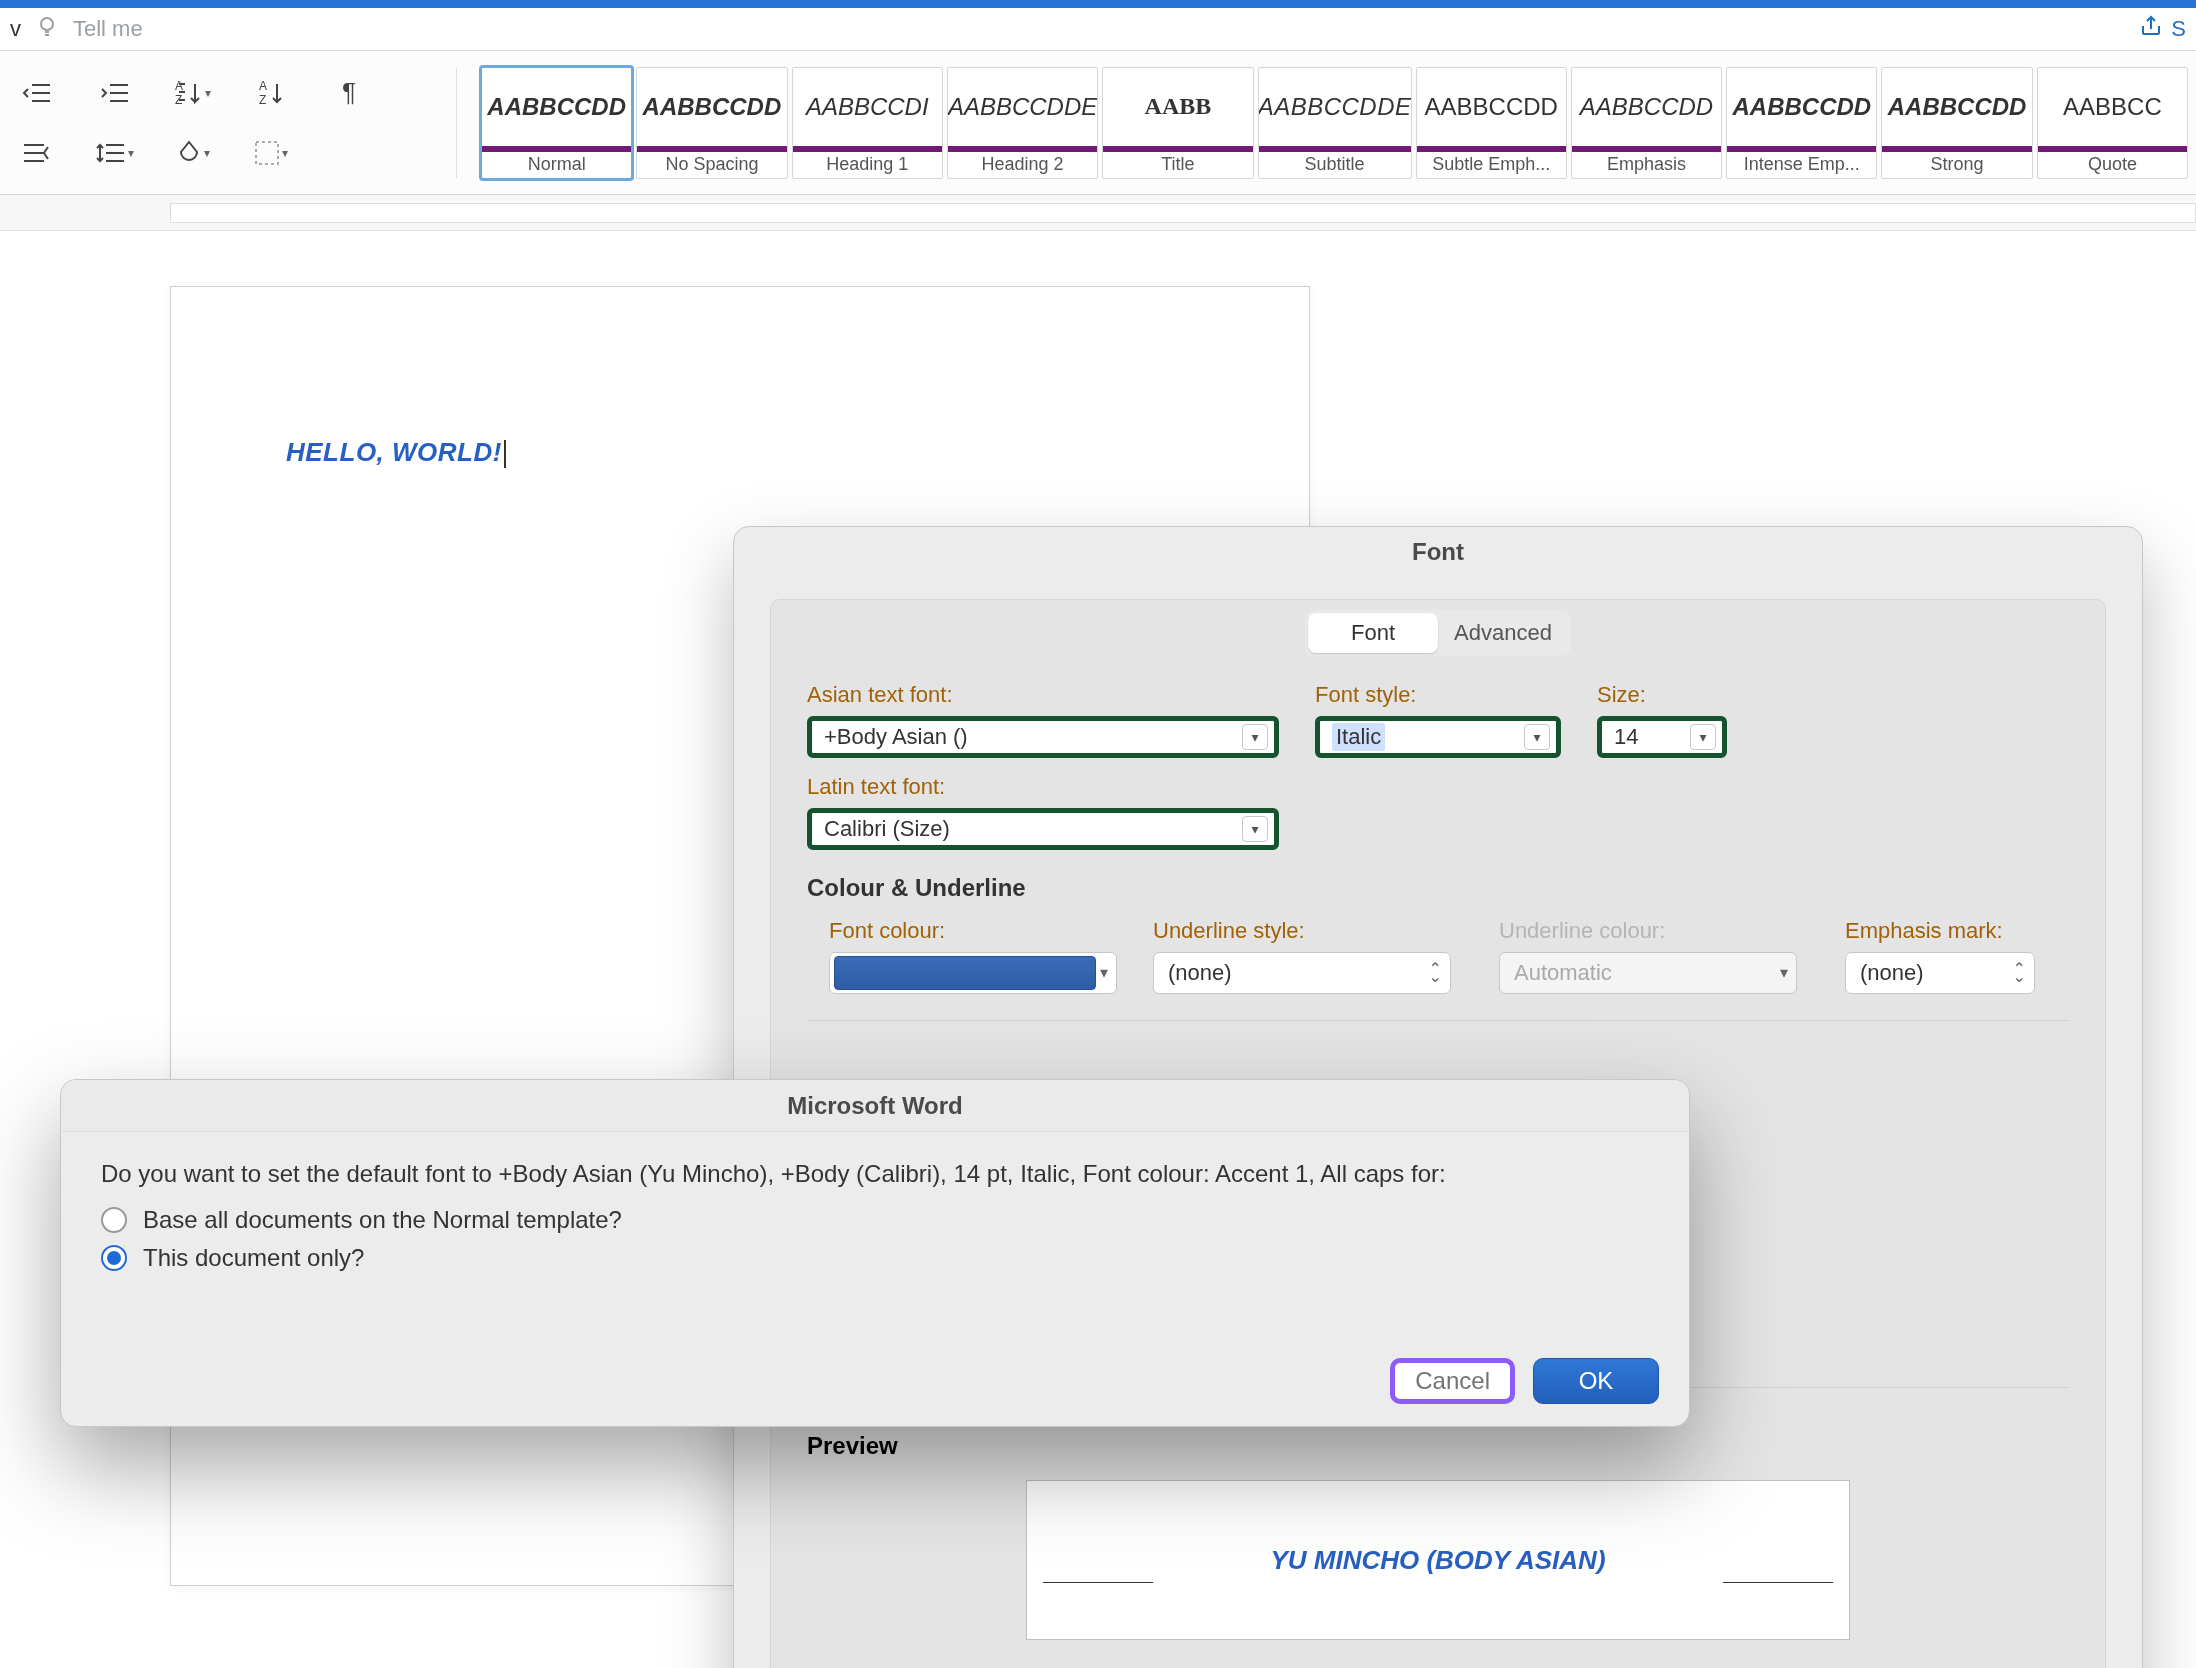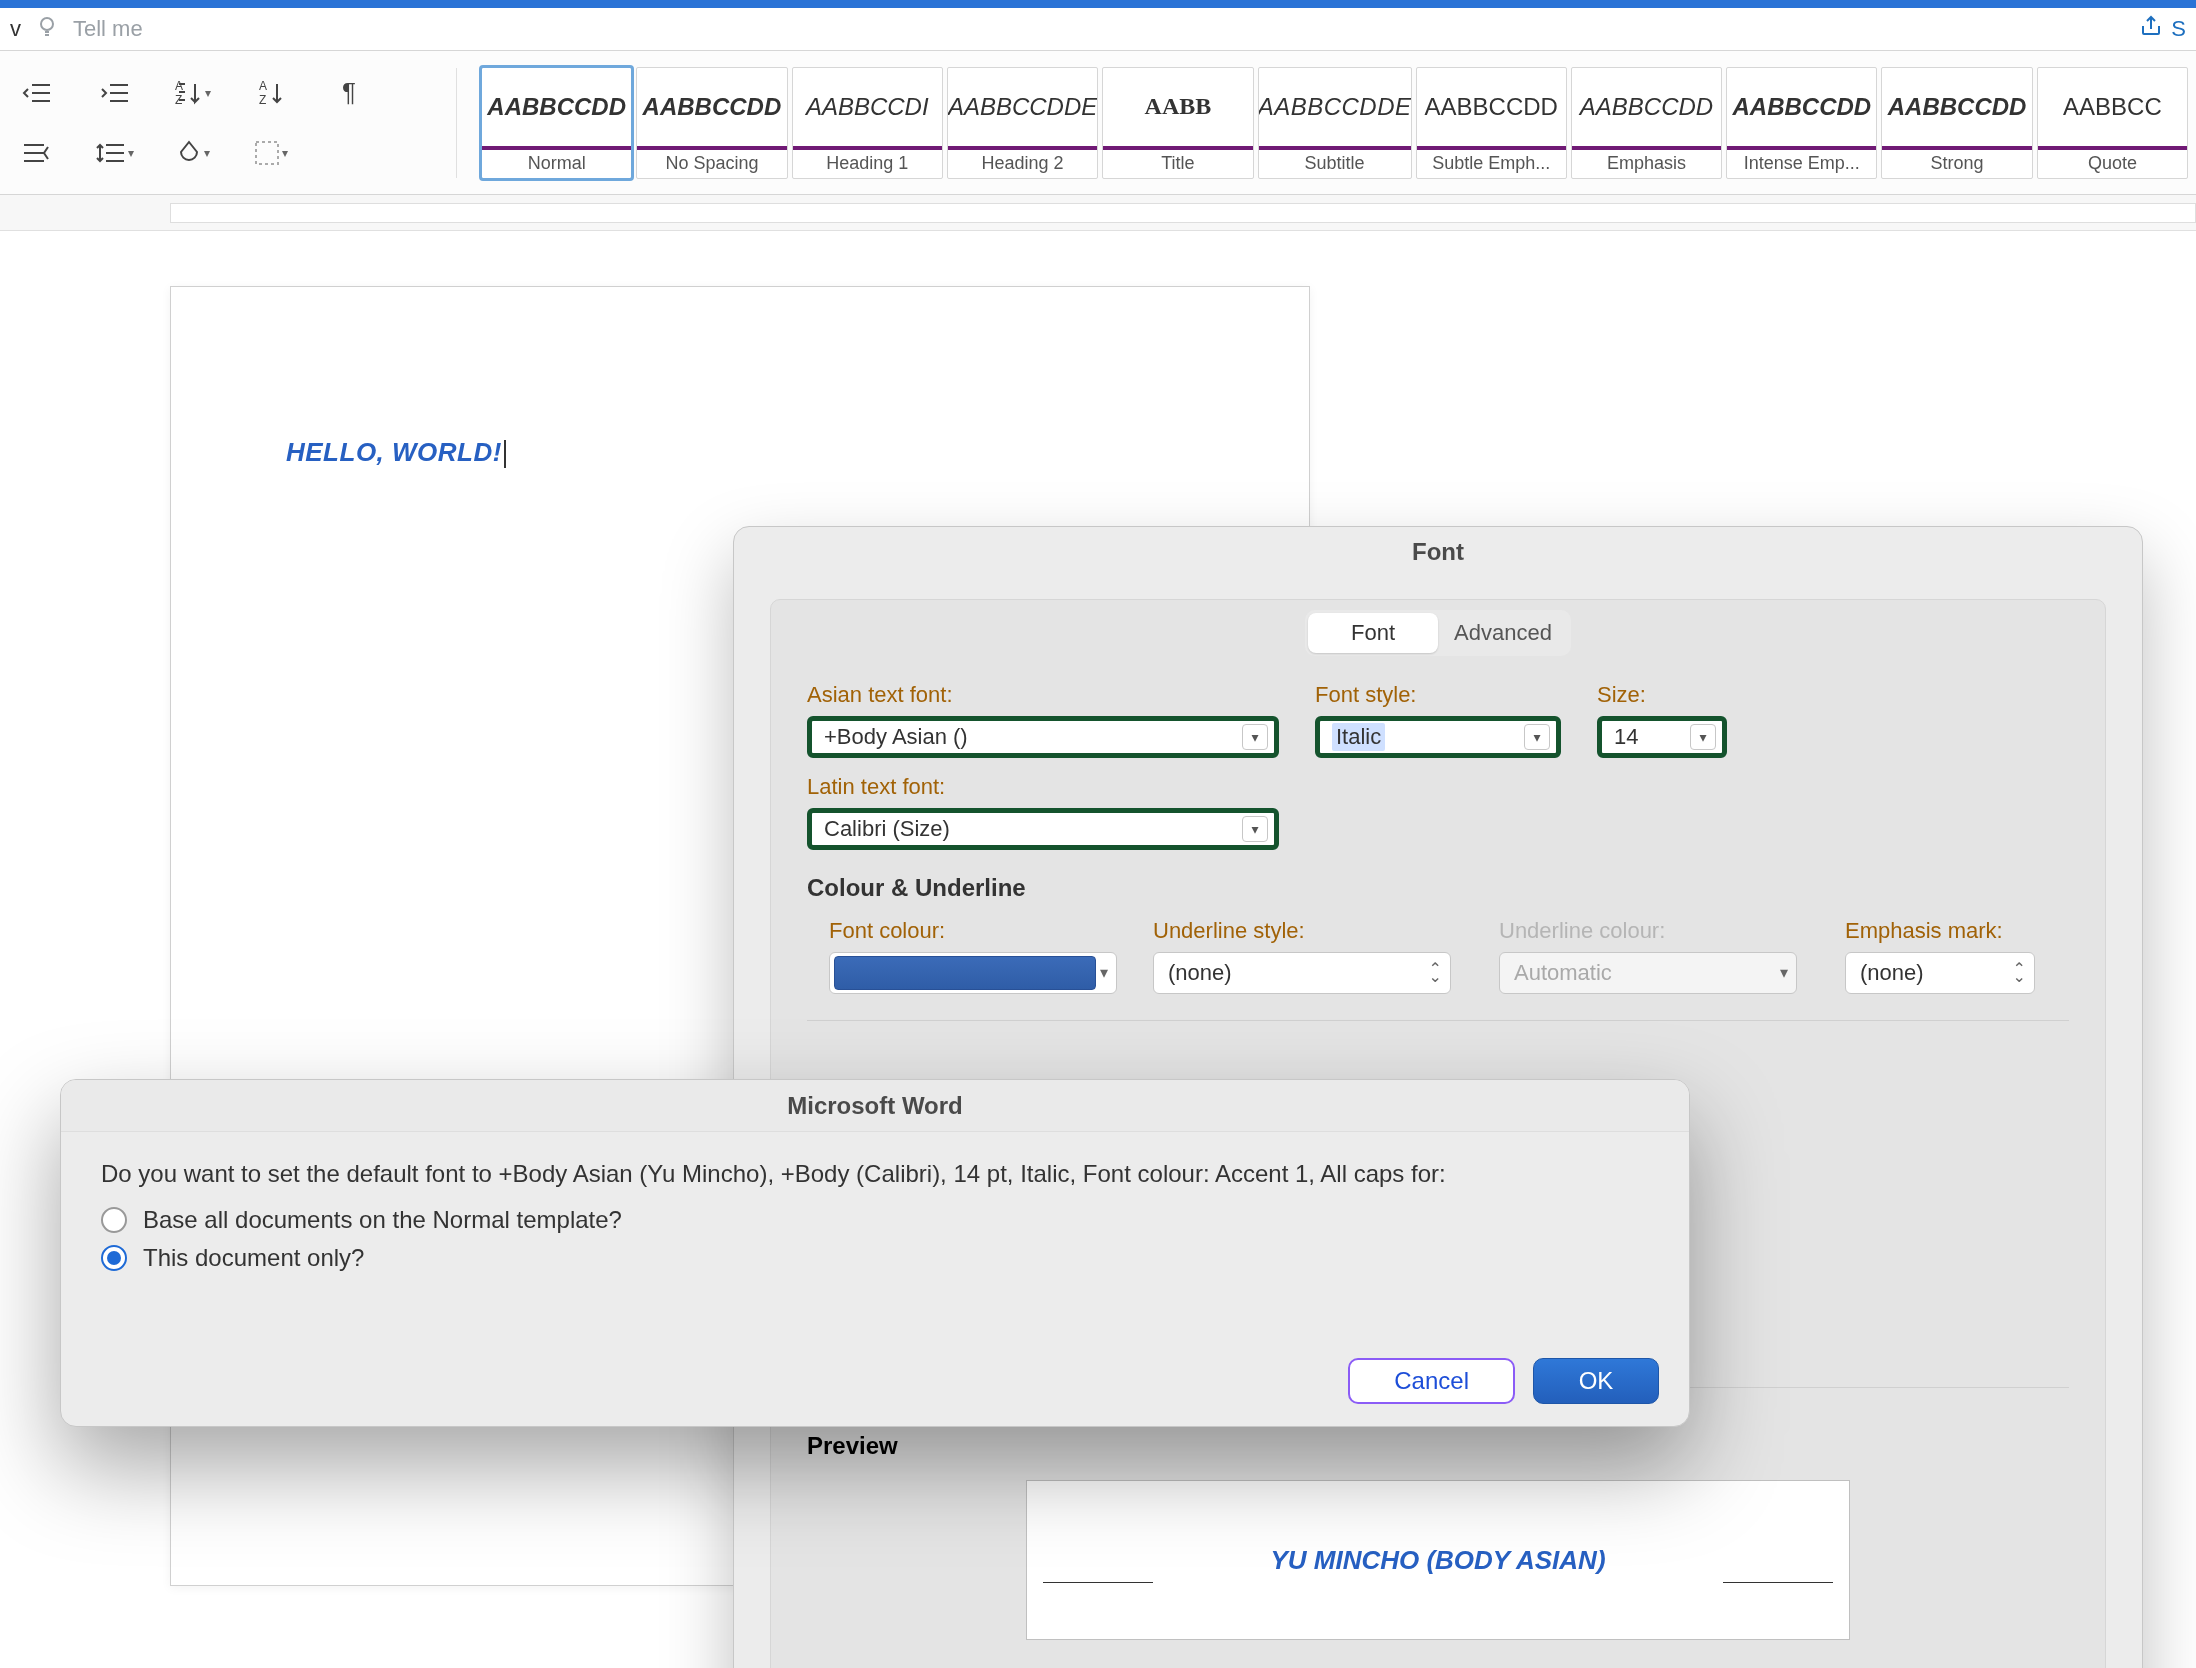--- a/index.html
+++ b/index.html
@@ -13,21 +13,21 @@
 
   .ribbon { height:145px; border-top:1px solid #d6d6d6; border-bottom:1px solid #d6d6d6; background:#fcfcfc; display:flex; align-items:stretch; }
   .para-group { width:440px; display:flex; flex-direction:column; justify-content:center; gap:24px; padding-left:16px; }
   .para-row { display:flex; align-items:center; gap:36px; }
   .ico { width:42px; height:36px; display:flex; align-items:center; justify-content:center; color:#333; }
   .sep { width:1px; height:110px; background:#e0e0e0; align-self:center; margin:0 16px; }
   .styles-strip { flex:1; display:flex; align-items:center; gap:4px; padding:0 8px; overflow:hidden; }
   .style-card { width:154px; height:112px; border:1px solid #d6d6d6; background:#fff; display:flex; flex-direction:column; border-radius:2px; }
   .style-card.selected { outline:3px solid #6fa8dc; outline-offset:-1px; }
   .style-card .sample { flex:1; display:flex; align-items:center; justify-content:center; font-size:24px; color:#333; overflow:hidden; }
-  .style-card .lbl { height:32px; border-top:4px solid #701a75; display:flex; align-items:center; justify-content:center; font-size:18px; color:#555; }
+  .style-card .lbl { height:32px; border-top:6px solid #701a75; display:flex; align-items:center; justify-content:center; font-size:18px; color:#555; }
   .s-normal { color:#1e6ad6; font-weight:bold; font-style:italic; }
   .s-nospace { color:#1e6ad6; font-weight:bold; font-style:italic; }
   .s-head1 { color:#2e5c8a; font-style:italic; }
   .s-head2 { color:#2e5c8a; font-style:italic; font-size:20px; }
   .s-title { font-family:"Times New Roman",serif; font-size:40px; font-weight:bold; color:#222; }
   .s-subtitle { color:#888; font-style:italic; text-transform:uppercase; font-size:18px; letter-spacing:.5px; }
   .s-subtle { color:#222; font-size:22px; }
   .s-emph { color:#1e6ad6; font-style:italic; }
   .s-intense { color:#1e6ad6; font-weight:bold; font-style:italic; }
   .s-strong { color:#1e6ad6; font-weight:bold; font-style:italic; }
@@ -74,21 +74,21 @@
   .confirm-dialog { position:absolute; left:60px; top:848px; width:1630px; height:348px; background:#ececec; border:1px solid #c7c7c7; border-radius:16px; box-shadow:0 40px 90px rgba(0,0,0,.35); overflow:hidden; }
   .cd-title { height:52px; display:flex; align-items:center; justify-content:center; font-weight:600; font-size:24px; color:#4a4a4a; border-bottom:1px solid #dedede; background:#eaeaea; }
   .cd-body { padding:28px 40px; font-size:24px; color:#333; }
   .cd-q { margin-bottom:18px; }
   .radio-row { display:flex; align-items:center; gap:16px; margin-bottom:10px; }
   .radio { width:26px; height:26px; border-radius:50%; border:2px solid #999; background:#fff; display:flex; align-items:center; justify-content:center; }
   .radio.checked { border-color:#1e6ad6; }
   .radio.checked::after { content:""; width:14px; height:14px; border-radius:50%; background:#1e6ad6; }
   .cd-footer { position:absolute; right:30px; bottom:22px; display:flex; gap:18px; }
   .btn-primary { height:46px; width:126px; background:linear-gradient(#2f78d8,#235fbb); border:1px solid #1e56a8; border-radius:10px; color:#fff; font-size:24px; display:flex; align-items:center; justify-content:center; cursor:pointer; }
-  .btn-sec { height:46px; padding:0 44px; background:#fff; border:2px solid #8b5cf6; border-radius:10px; font-size:24px; color:#1d4ed8; display:flex; align-items:center; cursor:pointer; }
+  .btn-sec { height:46px; padding:0 20px; background:#fff; border:5px solid #8b5cf6; border-radius:10px; font-size:24px; color:#737373; display:flex; align-items:center; cursor:pointer; }
 
   .tiny-drop { font-size:12px; color:#666; margin-left:2px; }
 </style>
 </head>
 <body>
 
 <div class="top-blue"></div>
 
 <div class="titlebar">
   <div class="left">

